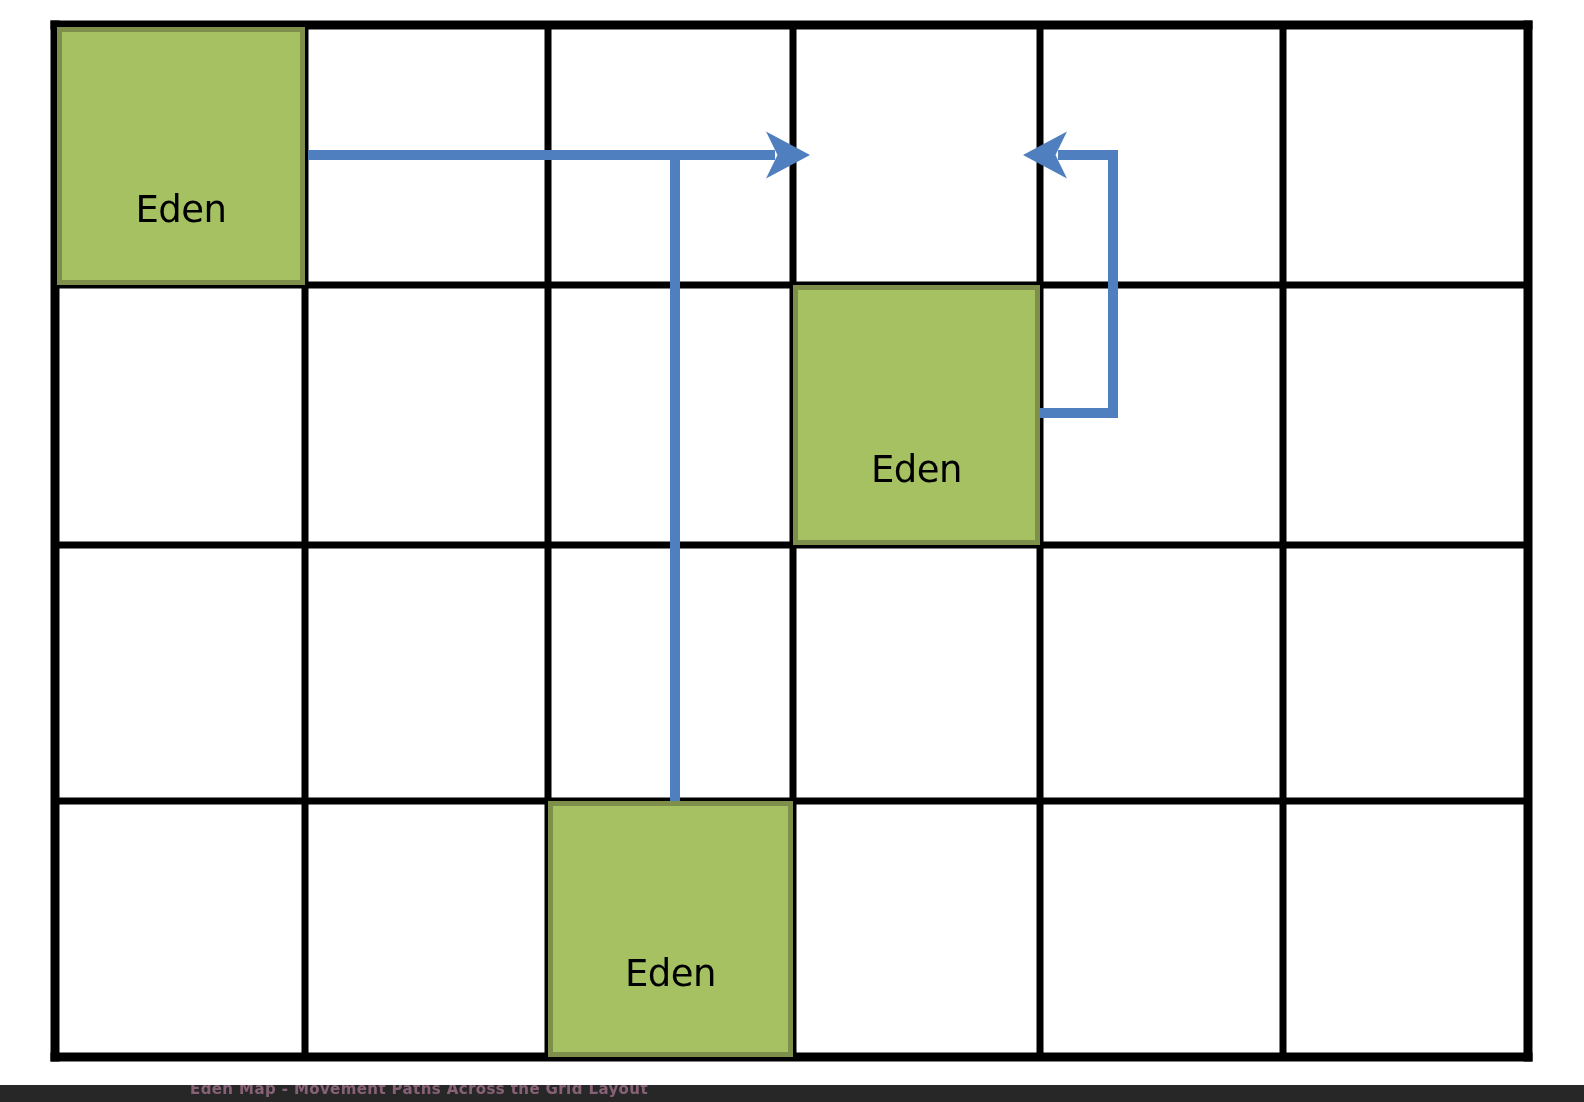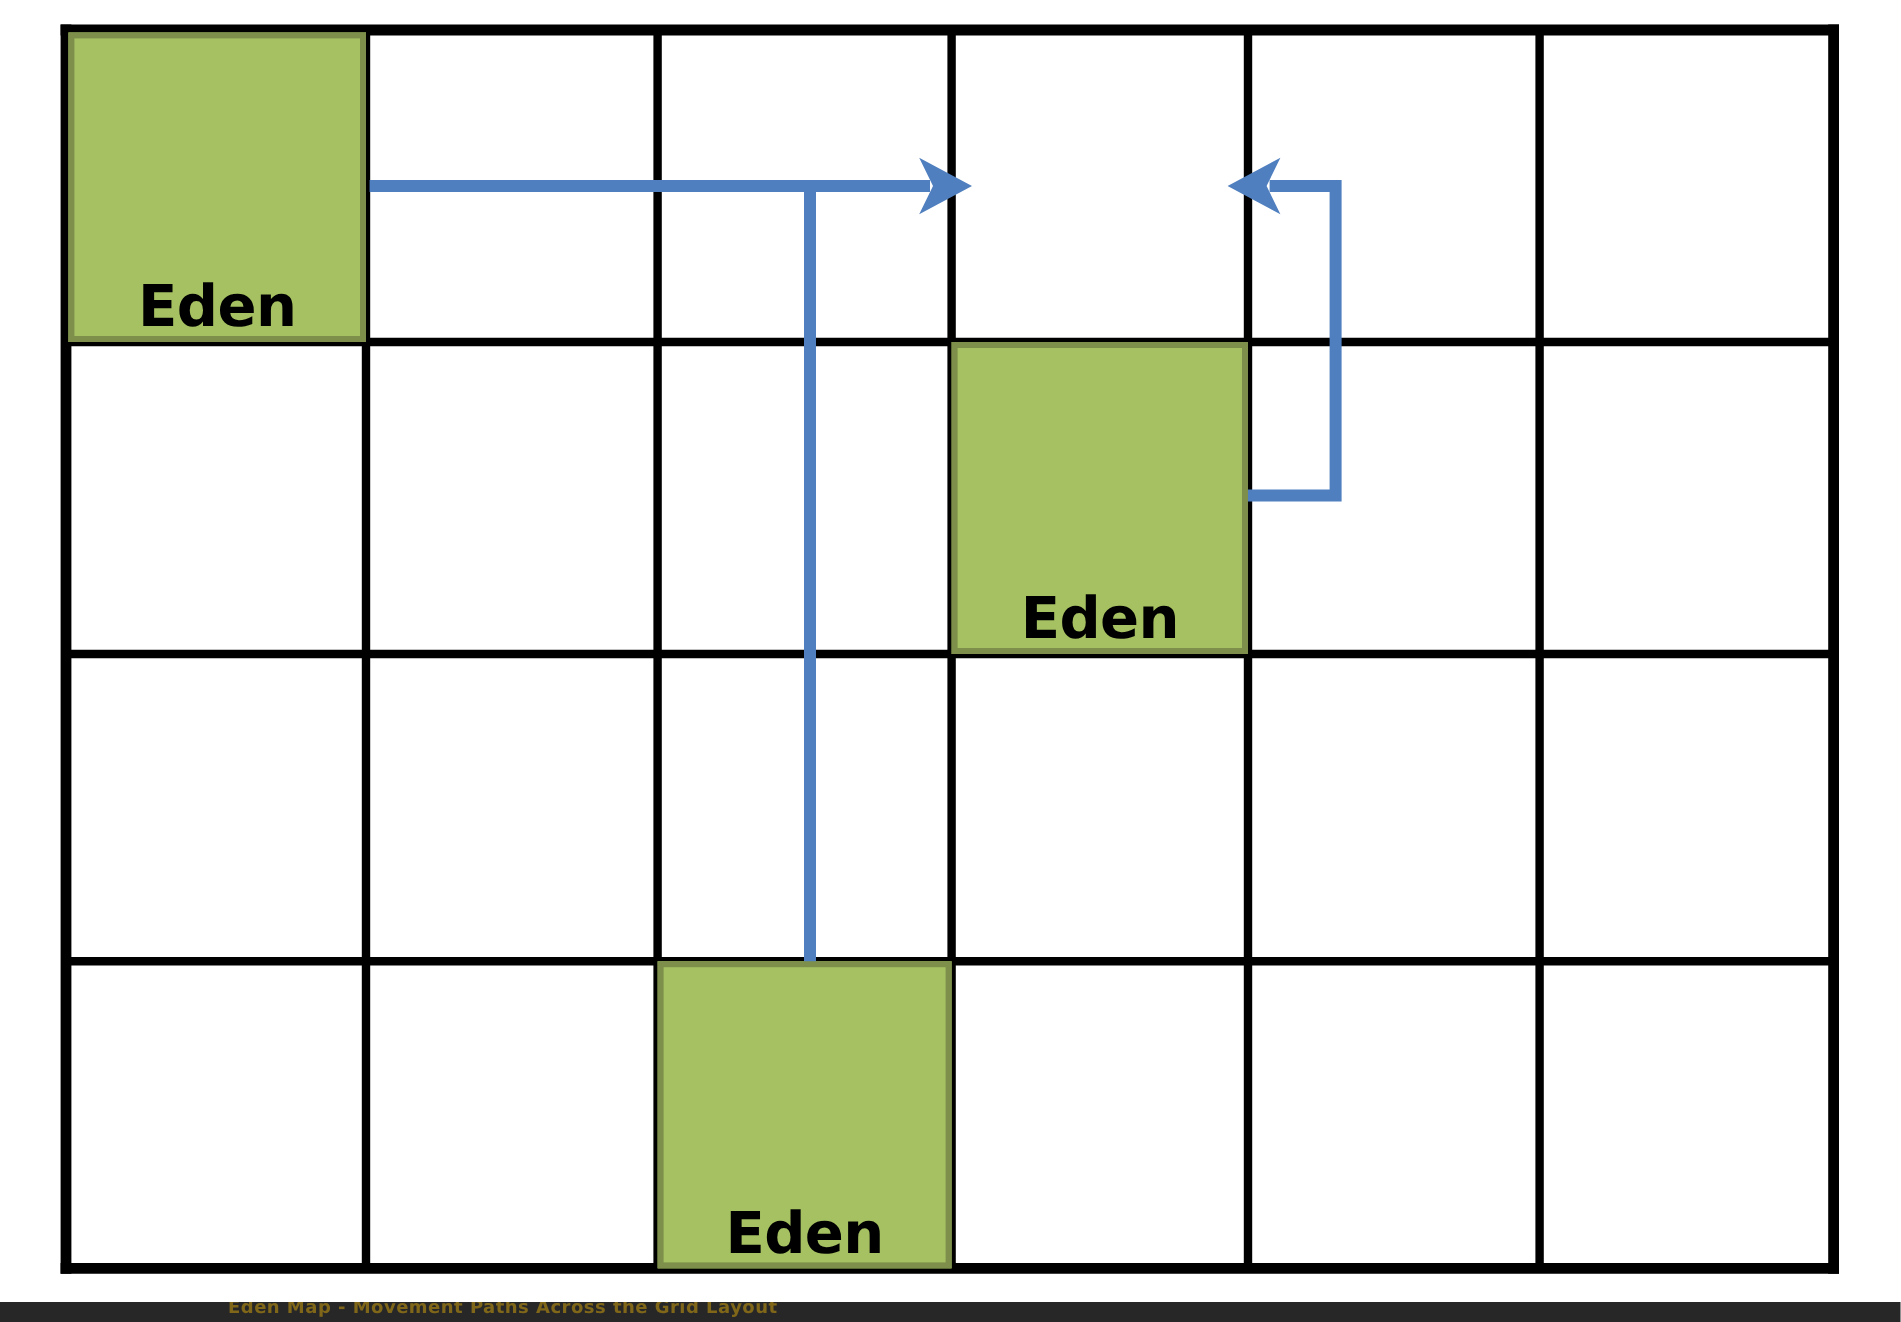--- a/index.html
+++ b/index.html
@@ -22,24 +22,24 @@
     left: 0; top: 0;
     width: 1584px;
     height: 1102px;
   }
   
   .eden-box {
     position: absolute;
     box-sizing: border-box;
     display: flex;
     justify-content: center;
-    align-items: flex-end;
+    align-items: center;
     color: #000000;
-    font-weight: bold;
-    font-size: 48px;
+    font-weight: normal;
+    font-size: 37px;
     letter-spacing: -0.5px;
     line-height: 1;
   }
   .eden-label {
     display: block;
     white-space: nowrap;
   }
   
   #arrow-layer {
     position: absolute;
@@ -54,21 +54,21 @@
     left: 0;
     width: 1584px;
     overflow: hidden;
   }
   #bottom-strip-text {
     position: absolute;
     left: 190px;
     top: -5px;
     font-size: 15px;
     font-weight: bold;
-    color: #eab308;
+    color: #f9a8d4;
     white-space: nowrap;
     opacity: 0.45;
     letter-spacing: 0.4px;
   }
 </style>
 </head>
 <body>
 
 <div id="canvas" style="background: rgb(255, 255, 255);">
 

